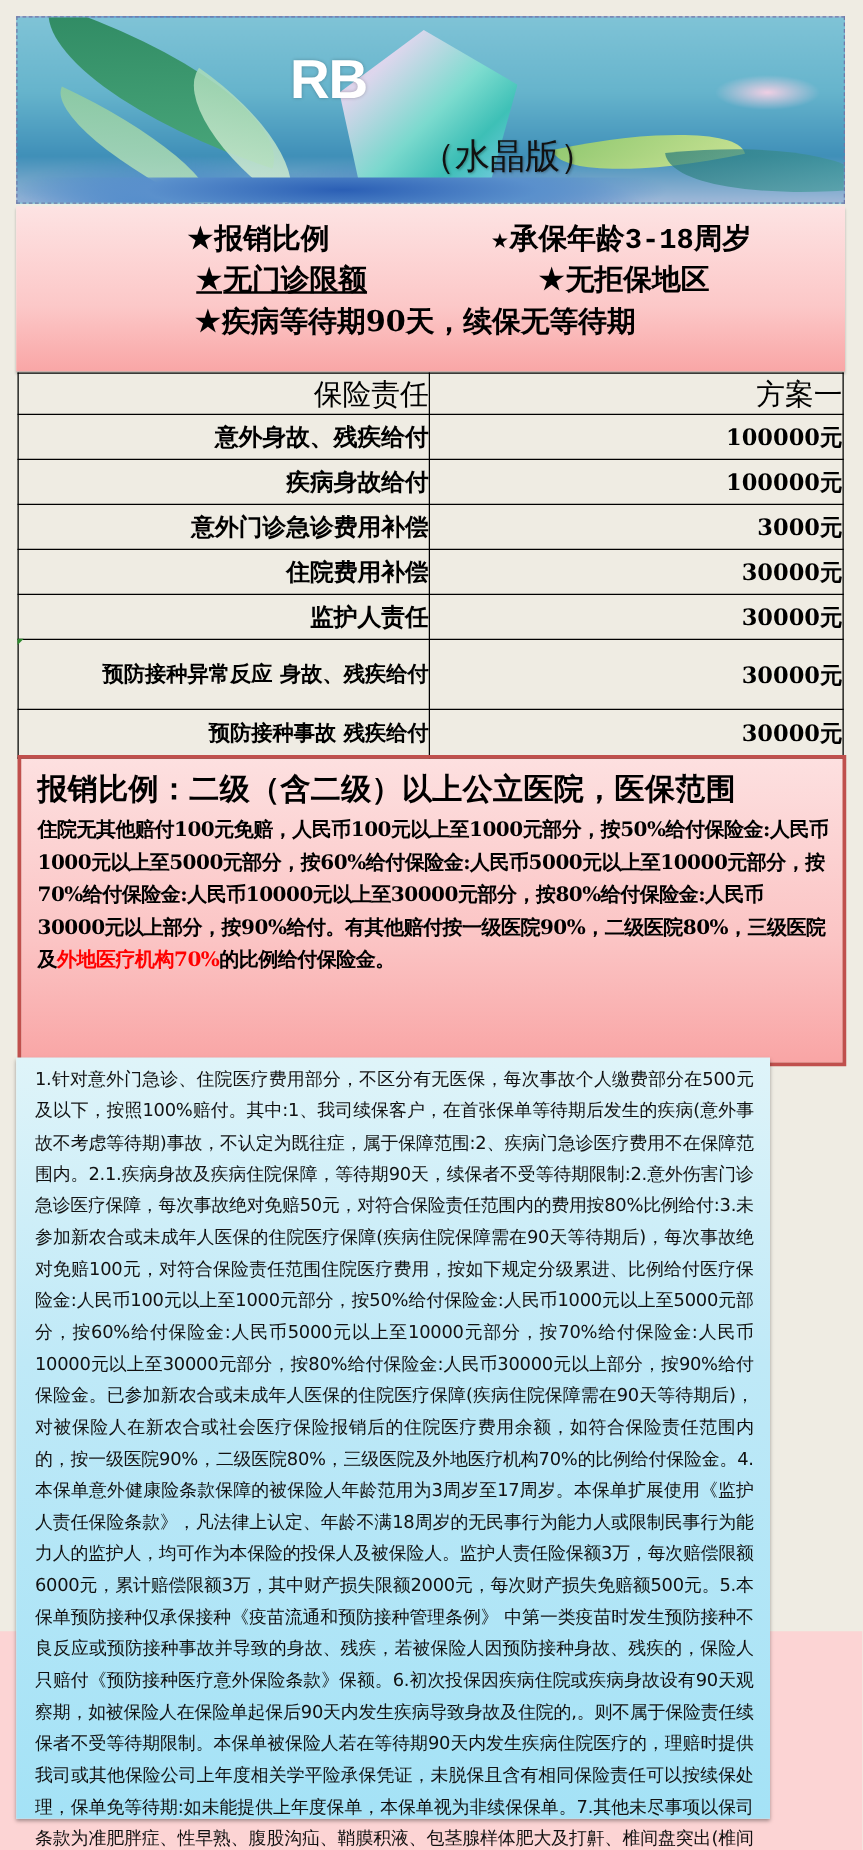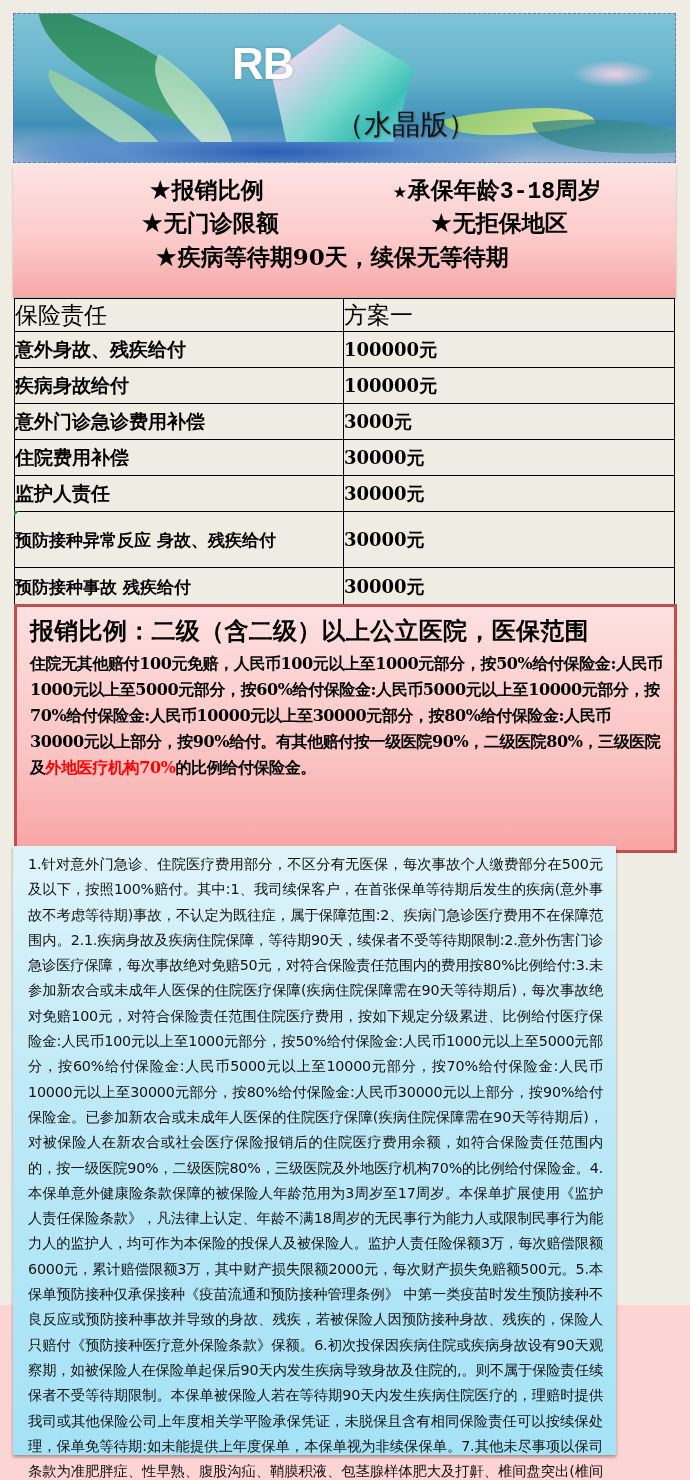--- a/index.html
+++ b/index.html
@@ -71,21 +71,21 @@
     }
     .feat { position: absolute; font-size: 23px; font-weight: bold; white-space: nowrap; }
     .feat .star { margin-right: 1px; }
 
     
     .cov-table {
       position: absolute; left: 14px; top: 298px; width: 661px;
       border-collapse: collapse; background: #efece3;
     }
     .cov-table td, .cov-table th {
-      border: 1px solid #000; text-align: left; vertical-align: middle;
+      border: 1px solid #000; text-align: right; vertical-align: middle;
       font-weight: bold; font-size: 19px; padding: 0;
     }
     .cov-table th { font-size: 23px; font-weight: normal; height: 33px; }
     .cov-table th.c1, .cov-table td.c1 { width: 329px; }
     .cov-table td { height: 36px; }
     .cov-table td.c1.small { font-size: 17px; line-height: 24px; }
     .cov-table td.c2 { font-size: 18px; }
     .cov-table tr.tall td { height: 56px; }
     .cov-table tr.last td { height: 39px; }
     .cell-mark {
@@ -138,21 +138,21 @@
   <div class="banner-sub">（水晶版）</div>
 </div>
 
 <div class="features">
   <div class="feat" style="left:137px; top:10px;">
     <span class="star">★</span><span>报销比例</span>
   </div>
   <div class="feat" style="left:380px; top:10px;font-family:Liberation Mono, monospace;">
     <span class="star">★</span><span>承保年龄3-18周岁</span>
   </div>
-  <div class="feat" style="left:129px; top:43px;">
+  <div class="feat" style="left:144px; top:43px;text-decoration:underline;">
     <span class="star">★</span><span>无门诊限额</span>
   </div>
   <div class="feat" style="left:418px; top:43px;">
     <span class="star">★</span><span>无拒保地区</span>
   </div>
   <div class="feat" style="left:143px; top:77px;">
     <span class="star">★</span><span>疾病等待期90天，续保无等待期</span>
   </div>
 </div>
 

